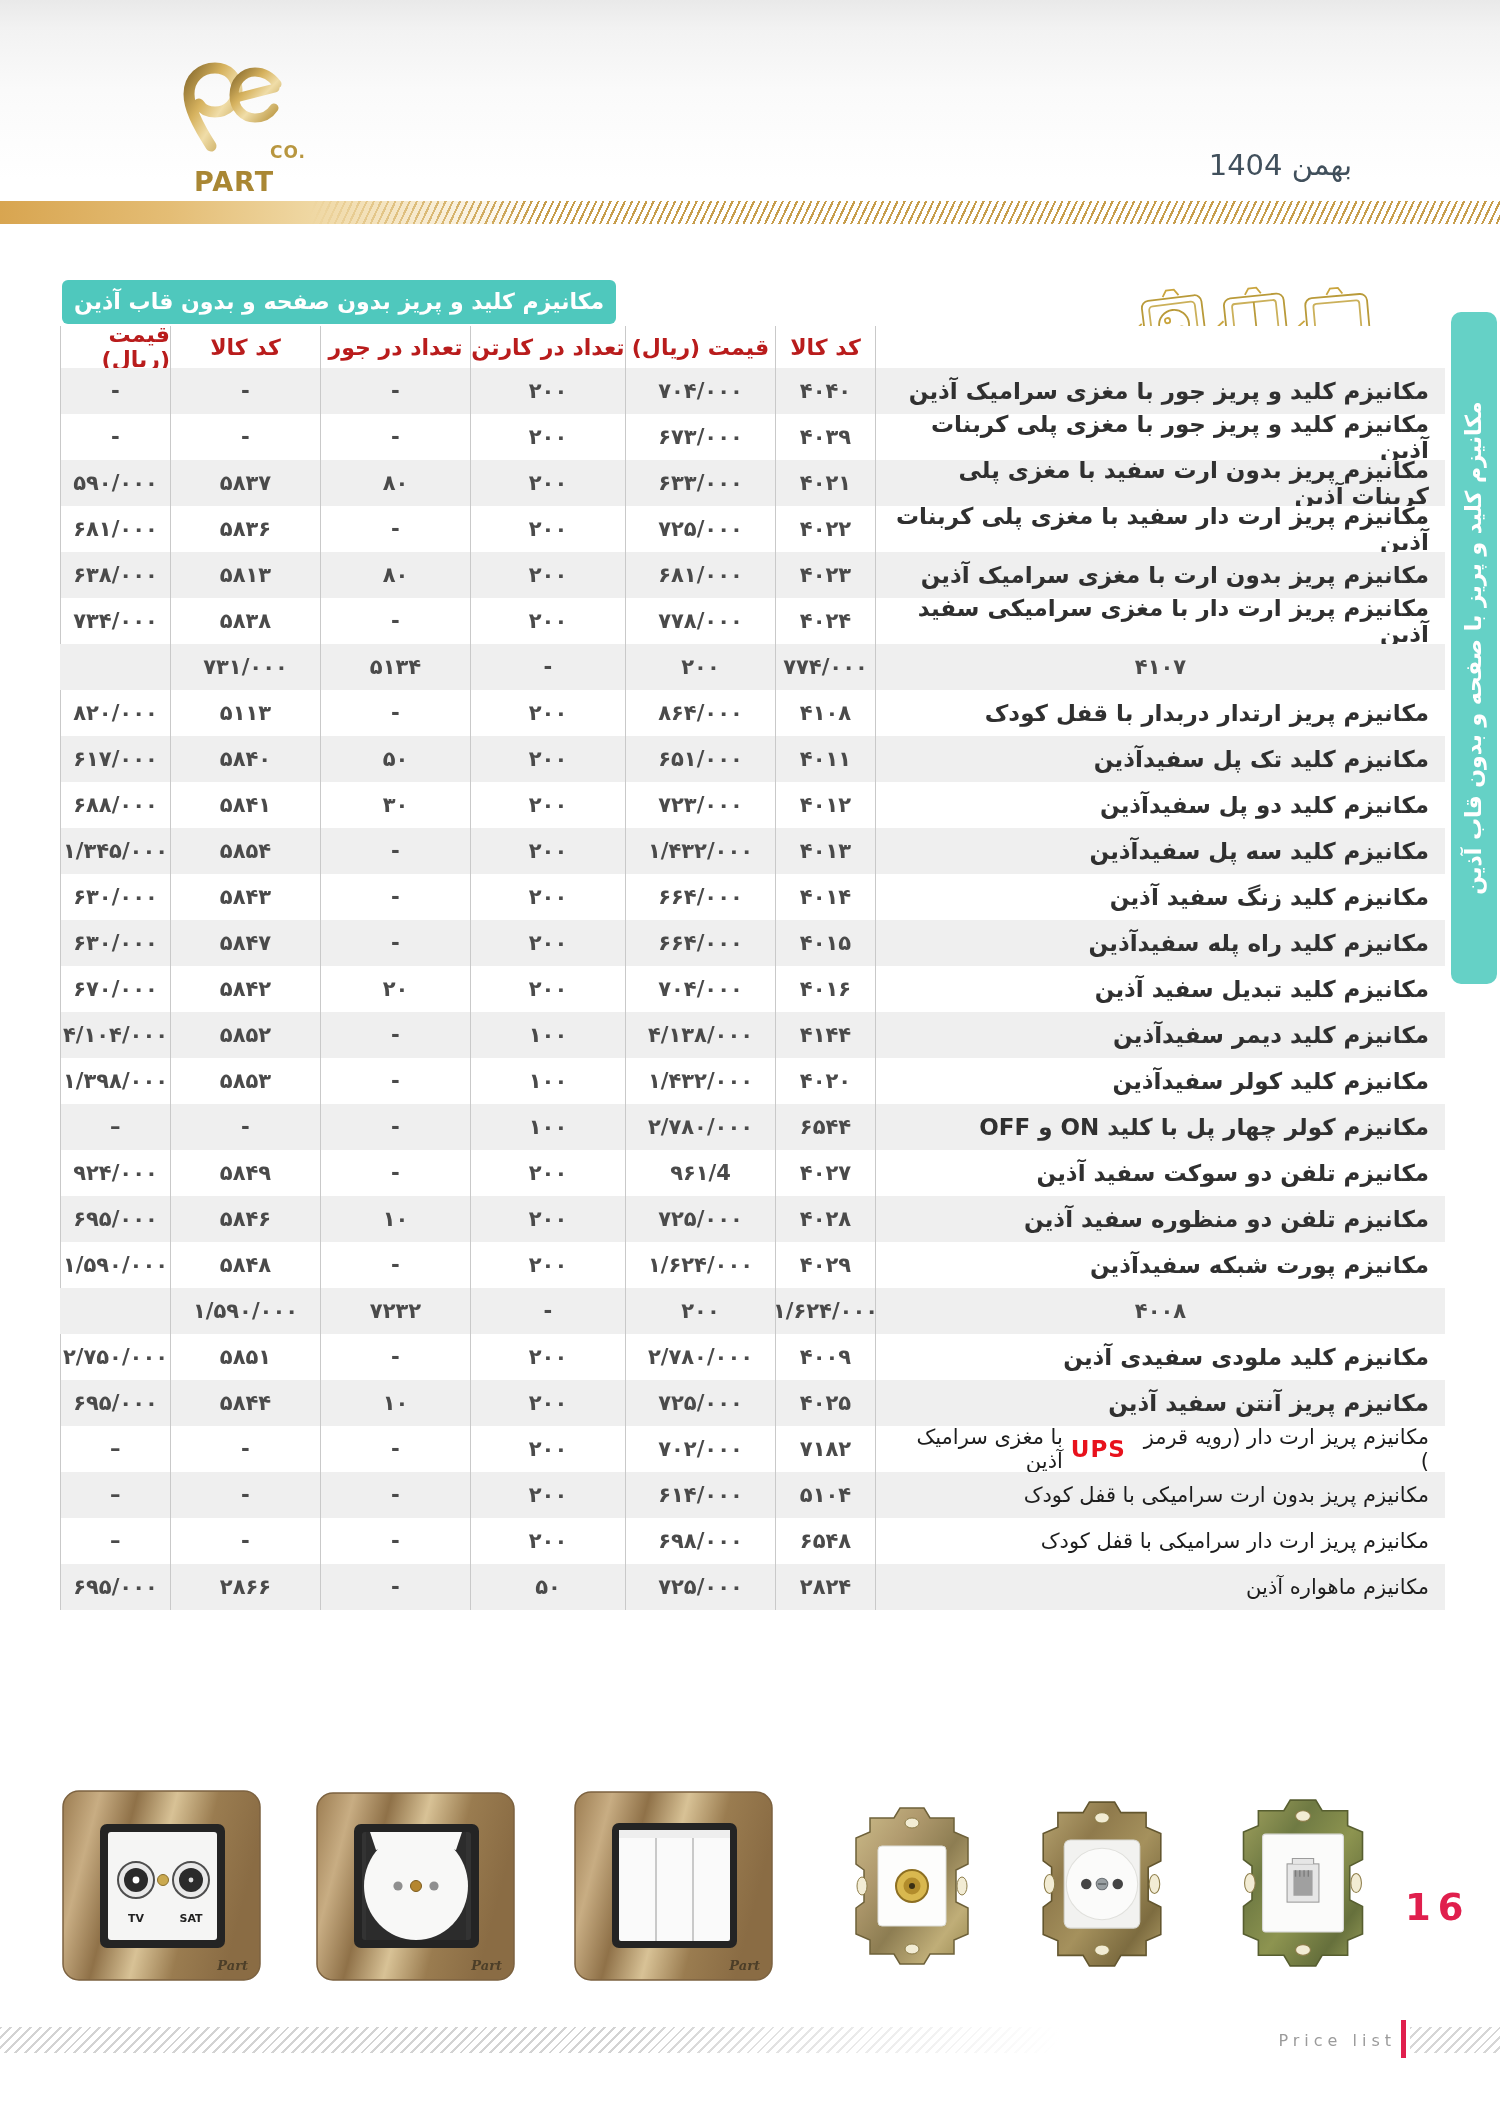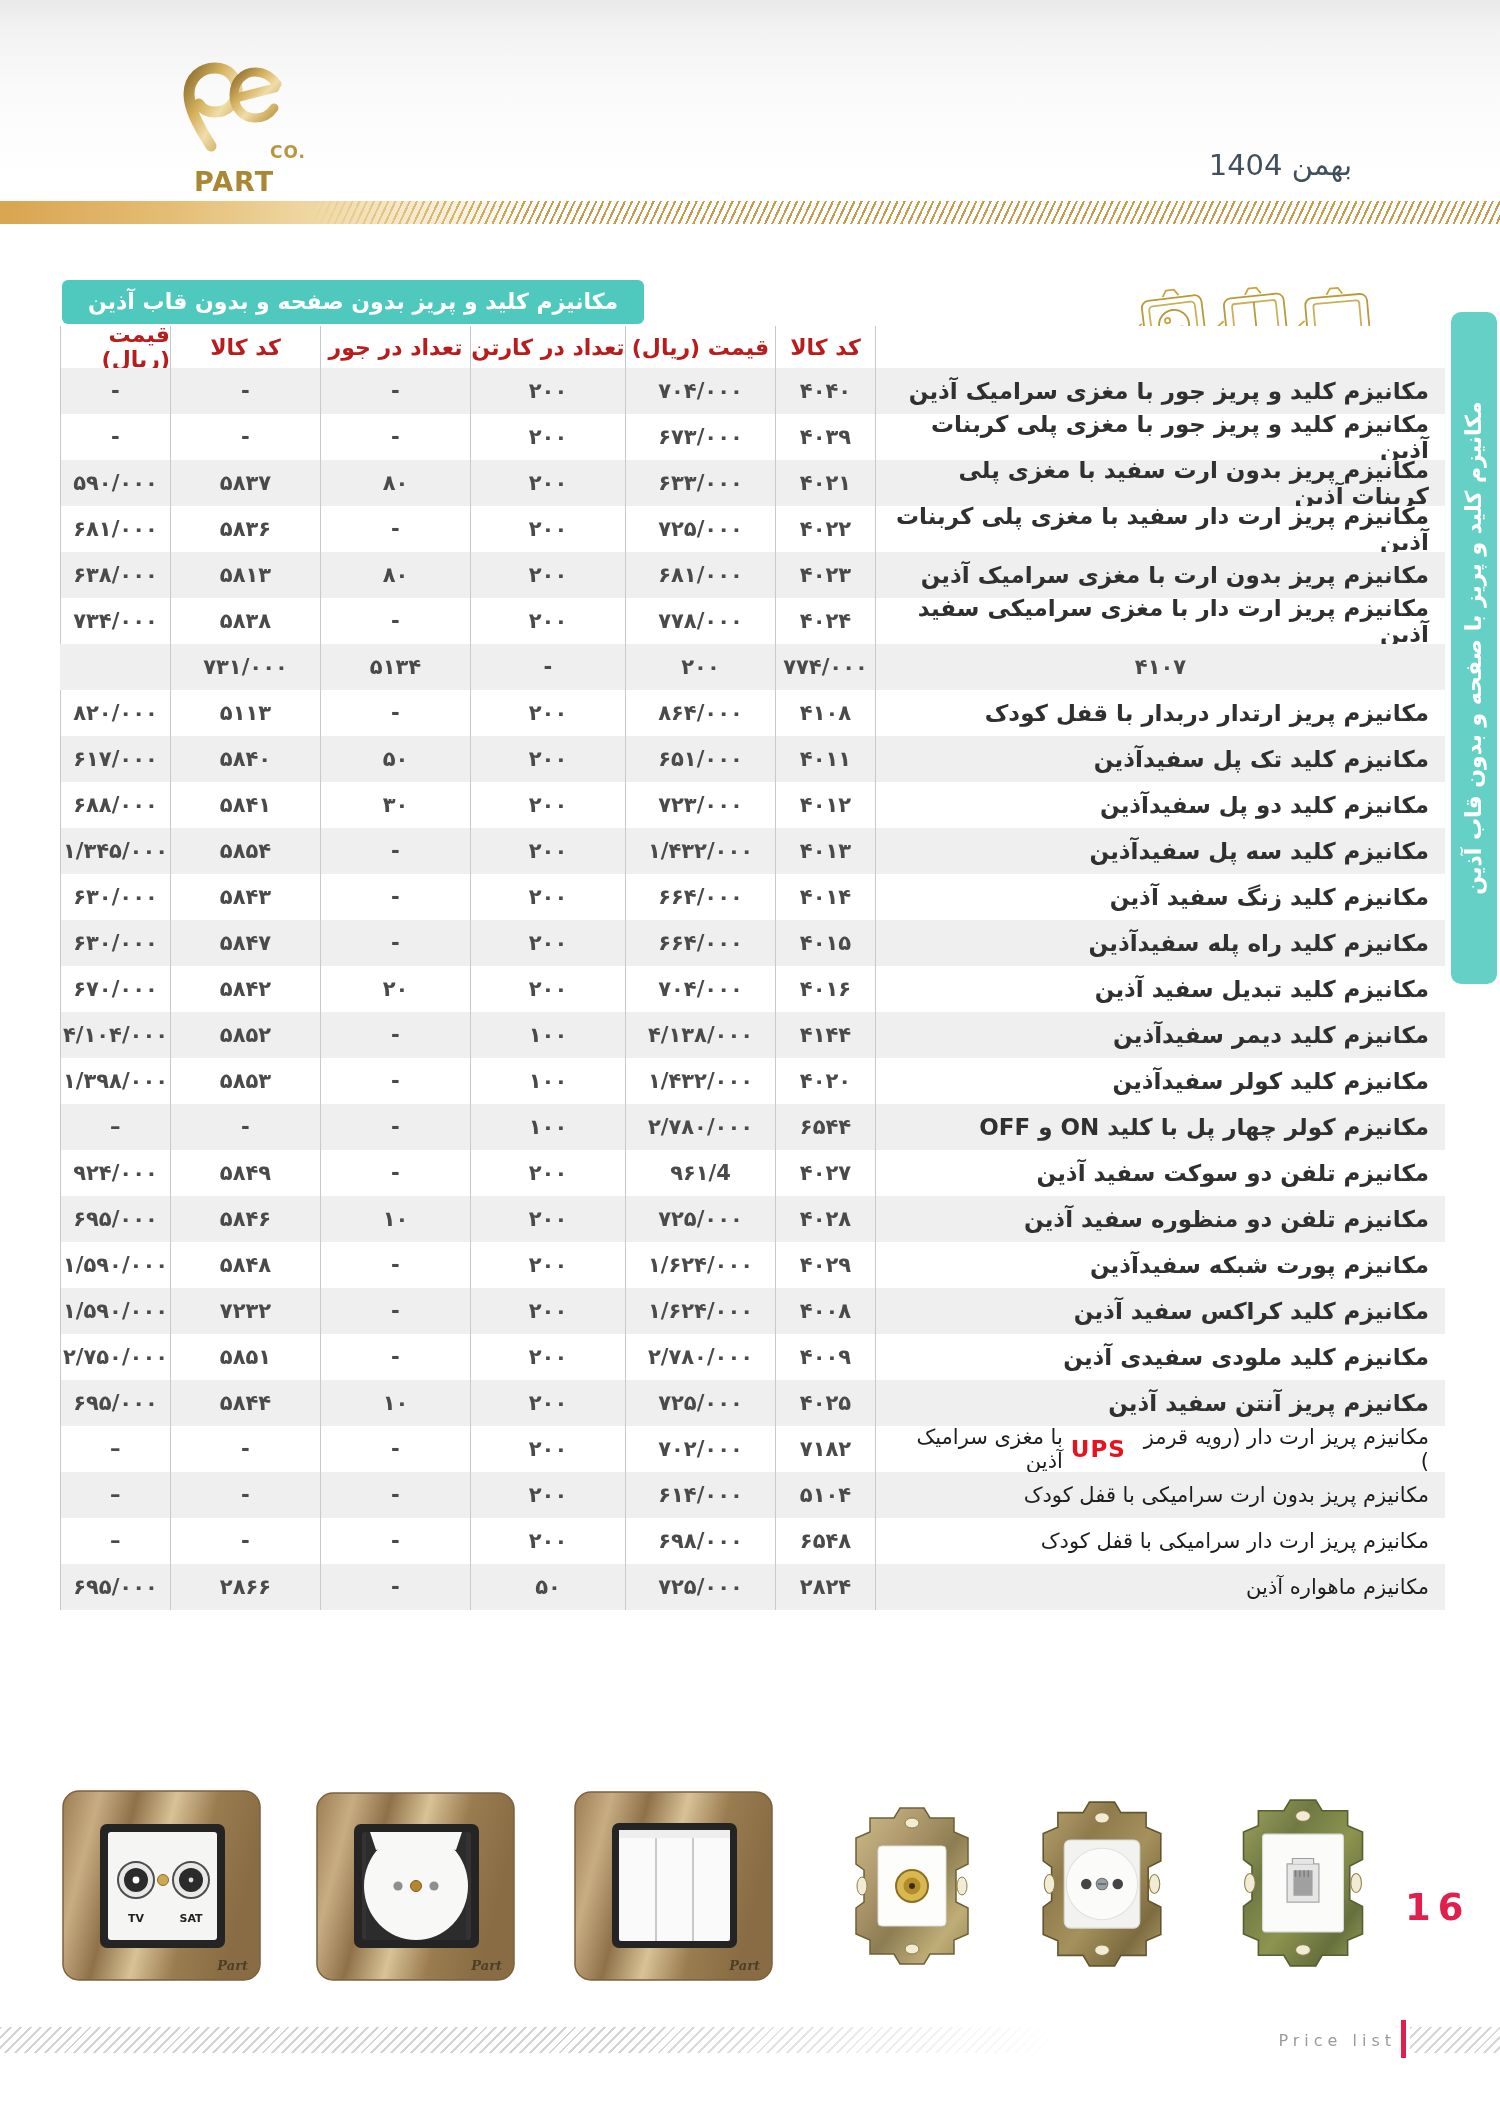--- a/index.html
+++ b/index.html
@@ -11,21 +11,21 @@
   .logo .co{color:#b8963f;font-weight:bold;font-size:17px;letter-spacing:1px;text-align:right;margin:-16px 44px 4px 0;}
   .logo .company{color:#a98734;font-weight:bold;font-size:27px;letter-spacing:1px;margin-top:4px;
                  text-shadow:0 1px 0 rgba(255,255,255,.6);}
   .date{position:absolute;right:148px;top:148px;font-size:29px;color:#41505c;direction:rtl;}
   .gold-band{position:absolute;left:0;top:201px;width:1500px;height:23px;
              background:repeating-linear-gradient(115deg,#c79d4b 0 2px,rgba(255,255,255,0) 2px 6.5px);}
   .gold-band .solid{position:absolute;inset:0;
              background:linear-gradient(90deg,#d8a550 0,#e4bd75 170px,#efd7a2 310px,rgba(239,215,162,0) 540px);}
   
   .banner{position:absolute;left:62px;top:280px;height:44px;background:#4fc8bd;border-radius:6px;
-          color:#fff;font-weight:bold;font-size:22px;line-height:44px;padding:0 26px;direction:rtl;white-space:nowrap;}
+          color:#fff;font-weight:bold;font-size:22px;line-height:44px;padding:0 12px;direction:rtl;white-space:nowrap;}
   .side-tab{position:absolute;left:1451px;top:312px;width:46px;height:672px;background:#65d1c6;border-radius:10px;}
   .side-tab .vtext{position:absolute;left:50%;top:50%;width:672px;height:46px;
                    transform:translate(-50%,-50%) rotate(-90deg);
                    color:#fff;font-weight:bold;font-size:22px;text-align:center;line-height:46px;
                    direction:rtl;white-space:nowrap;}
   .gold-icons{position:absolute;left:1128px;top:280px;}
   
   .ptable{position:absolute;left:60px;top:326px;width:1385px;direction:rtl;}
   .trow{display:grid;grid-template-columns:570px 100px 150px 155px 150px 150px 110px;height:46px;}
   .trow.h{height:42px;}
@@ -298,21 +298,20 @@
         <div class="trow">
           <div class="cell name">مکانیزم  پورت شبکه  سفیدآذین</div>
           <div class="cell num">۴۰۲۹</div>
           <div class="cell num">۱/۶۲۴/۰۰۰</div>
           <div class="cell num">۲۰۰</div>
           <div class="cell num">-</div>
           <div class="cell num">۵۸۴۸</div>
           <div class="cell num">۱/۵۹۰/۰۰۰</div>
         </div>
         <div class="trow alt">
-          <div class="cell name">مکانیزم کلید کراکس سفید آذین</div>
           <div class="cell num">۴۰۰۸</div>
           <div class="cell num">۱/۶۲۴/۰۰۰</div>
           <div class="cell num">۲۰۰</div>
           <div class="cell num">-</div>
           <div class="cell num">۷۲۳۲</div>
           <div class="cell num">۱/۵۹۰/۰۰۰</div>
         </div>
         <div class="trow">
           <div class="cell name">مکانیزم کلید ملودی سفیدی آذین</div>
           <div class="cell num">۴۰۰۹</div>

